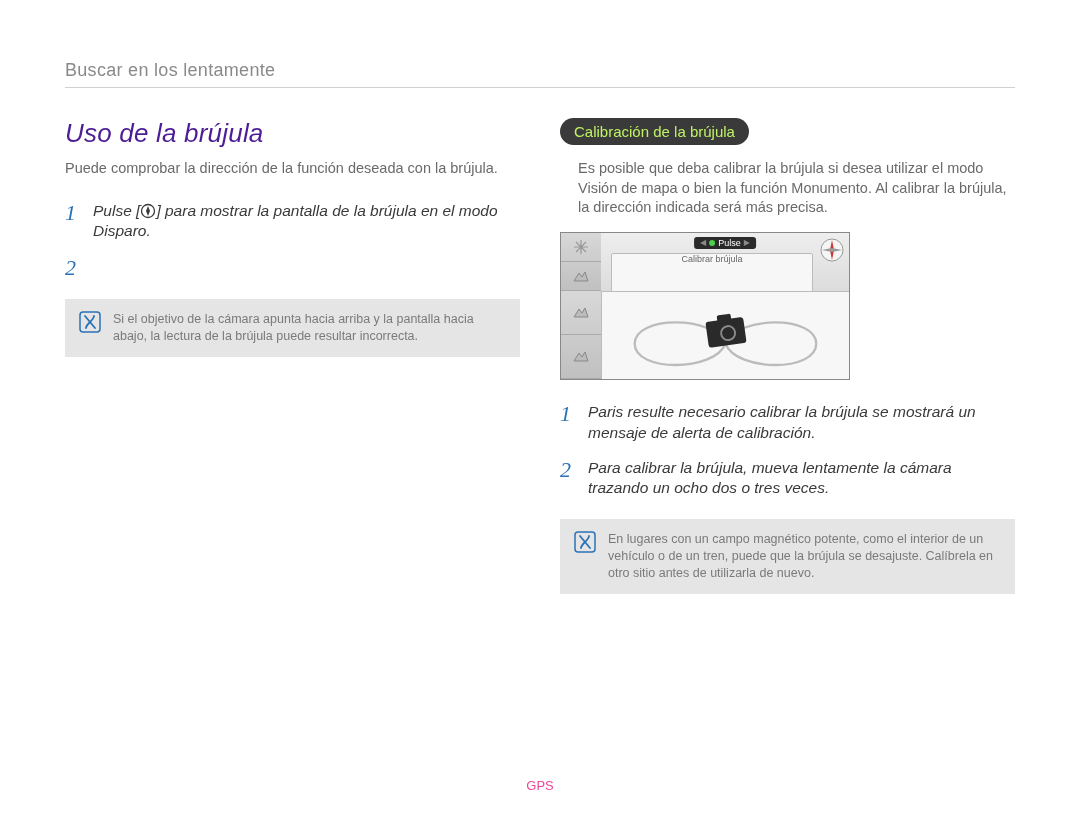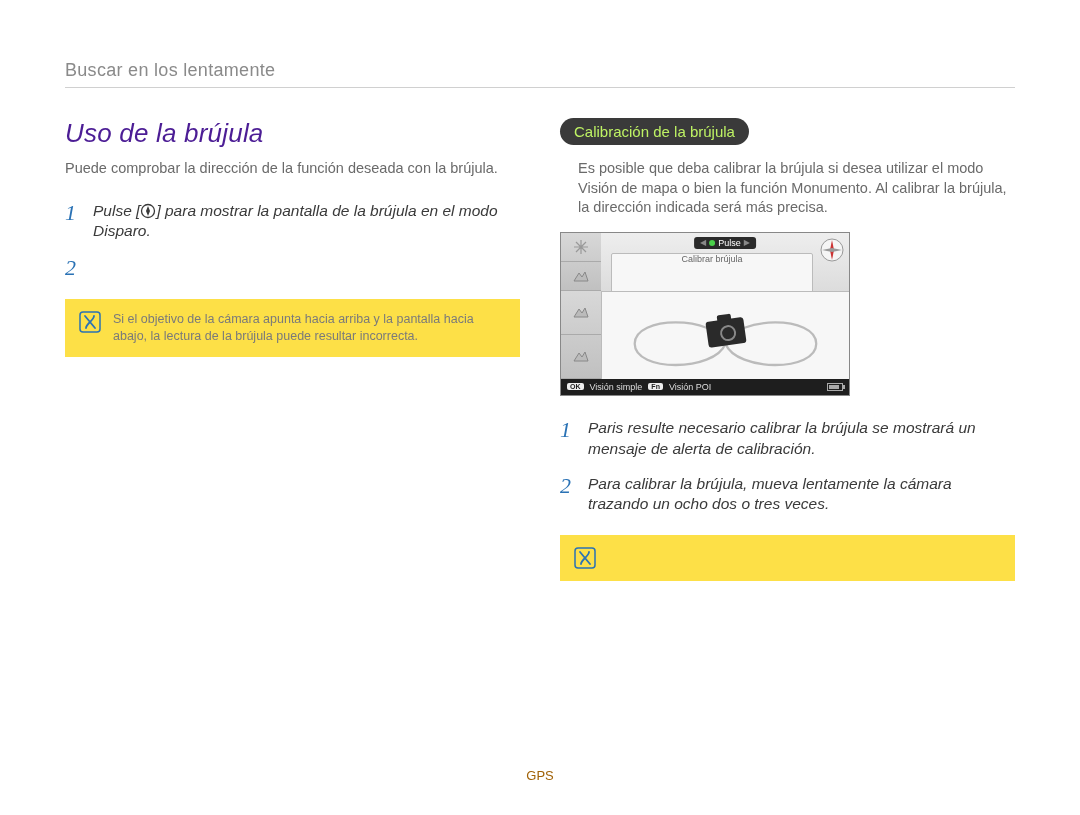--- a/index.html
+++ b/index.html
@@ -71,21 +71,21 @@
     font-style: italic;
   }
   .step-sub {
     font-size: 14px;
     color: #7a7a7a;
     margin-top: 6px;
     line-height: 1.35;
   }
   .step + .step { margin-top: 14px; }
   .note {
-    background: #fde047;
+    background: #e5e5e5;
     display: flex;
     align-items: flex-start;
     padding: 12px 14px;
     margin-top: 20px;
     gap: 12px;
   }
   .note-icon {
     width: 22px;
     height: 22px;
     flex-shrink: 0;
@@ -229,25 +229,25 @@
     background:#eee; color:#222; font-size:7px; padding:0 3px; border-radius:2px; font-weight:bold;
   }
   .ss-footer .spacer { flex:1; }
   .ss-batt {
     width:16px; height:8px; border:1px solid #aaa; position:relative;
   }
   .ss-batt::after{content:"";position:absolute;right:-3px;top:1px;width:2px;height:4px;background:#aaa;}
   .ss-batt::before{content:"";position:absolute;left:1px;top:1px;bottom:1px;width:10px;background:#aaa;}
   .footer-label {
     position: absolute;
-    bottom: 32px;
+    bottom: 22px;
     left: 50%;
     transform: translateX(-50%);
     font-size: 13px;
-    color: #a16207;
+    color: #ec4899;
   }
 </style>
 </head>
 <body>
 
 <div class="breadcrumb">Buscar en los lentamente</div>
 <hr class="divider">
 
 <div class="columns">
 
@@ -329,28 +329,20 @@
                 </svg>
             </div>
           </div>
           <div class="ss-infinity-area">
             <svg class="ss-infinity" viewBox="0 0 200 70">
               <path d="M20 35 C20 10, 90 10, 100 35 C110 60, 180 60, 180 35 C180 10, 110 10, 100 35 C90 60, 20 60, 20 35 Z" fill="none" stroke="#bbb" stroke-width="2"></path>
             </svg>
             <div class="ss-camera"></div>
           </div>
         </div>
-        <div class="ss-footer">
-          <span class="ss-key">OK</span>
-          <span>Visión simple</span>
-          <span class="ss-key">Fn</span>
-          <span>Visión POI</span>
-          <span class="spacer"></span>
-          <span class="ss-batt"></span>
-        </div>
       </div>
     </div>
 
     <div class="step">
       <div class="step-num">1</div>
       <div class="step-body">
         <div class="step-text">Paris resulte necesario calibrar la brújula se mostrará un mensaje de alerta de calibración.</div>
       </div>
     </div>
 
@@ -359,18 +351,19 @@
       <div class="step-body">
         <div class="step-text">Para calibrar la brújula, mueva lentamente la cámara trazando un ocho dos o tres veces.</div>
       </div>
     </div>
 
     <div class="note">
       <svg class="note-icon" viewBox="0 0 22 22">
         <rect x="1" y="1" width="20" height="20" rx="3" fill="none" stroke="#2a72b5" stroke-width="1.5"></rect>
         <path d="M6 5 L16 17 M7 17 C7 13 15 9 15 5" stroke="#2a72b5" stroke-width="1.8" fill="none" stroke-linecap="round"></path>
       </svg>
+      <div class="note-text">En lugares con un campo magnético potente, como el interior de un vehículo o de un tren, puede que la brújula se desajuste. Calíbrela en otro sitio antes de utilizarla de nuevo.</div>
     </div>
 
   </div>
 </div>
 
 <div class="footer-label">GPS</div>
 
 </body></html>

